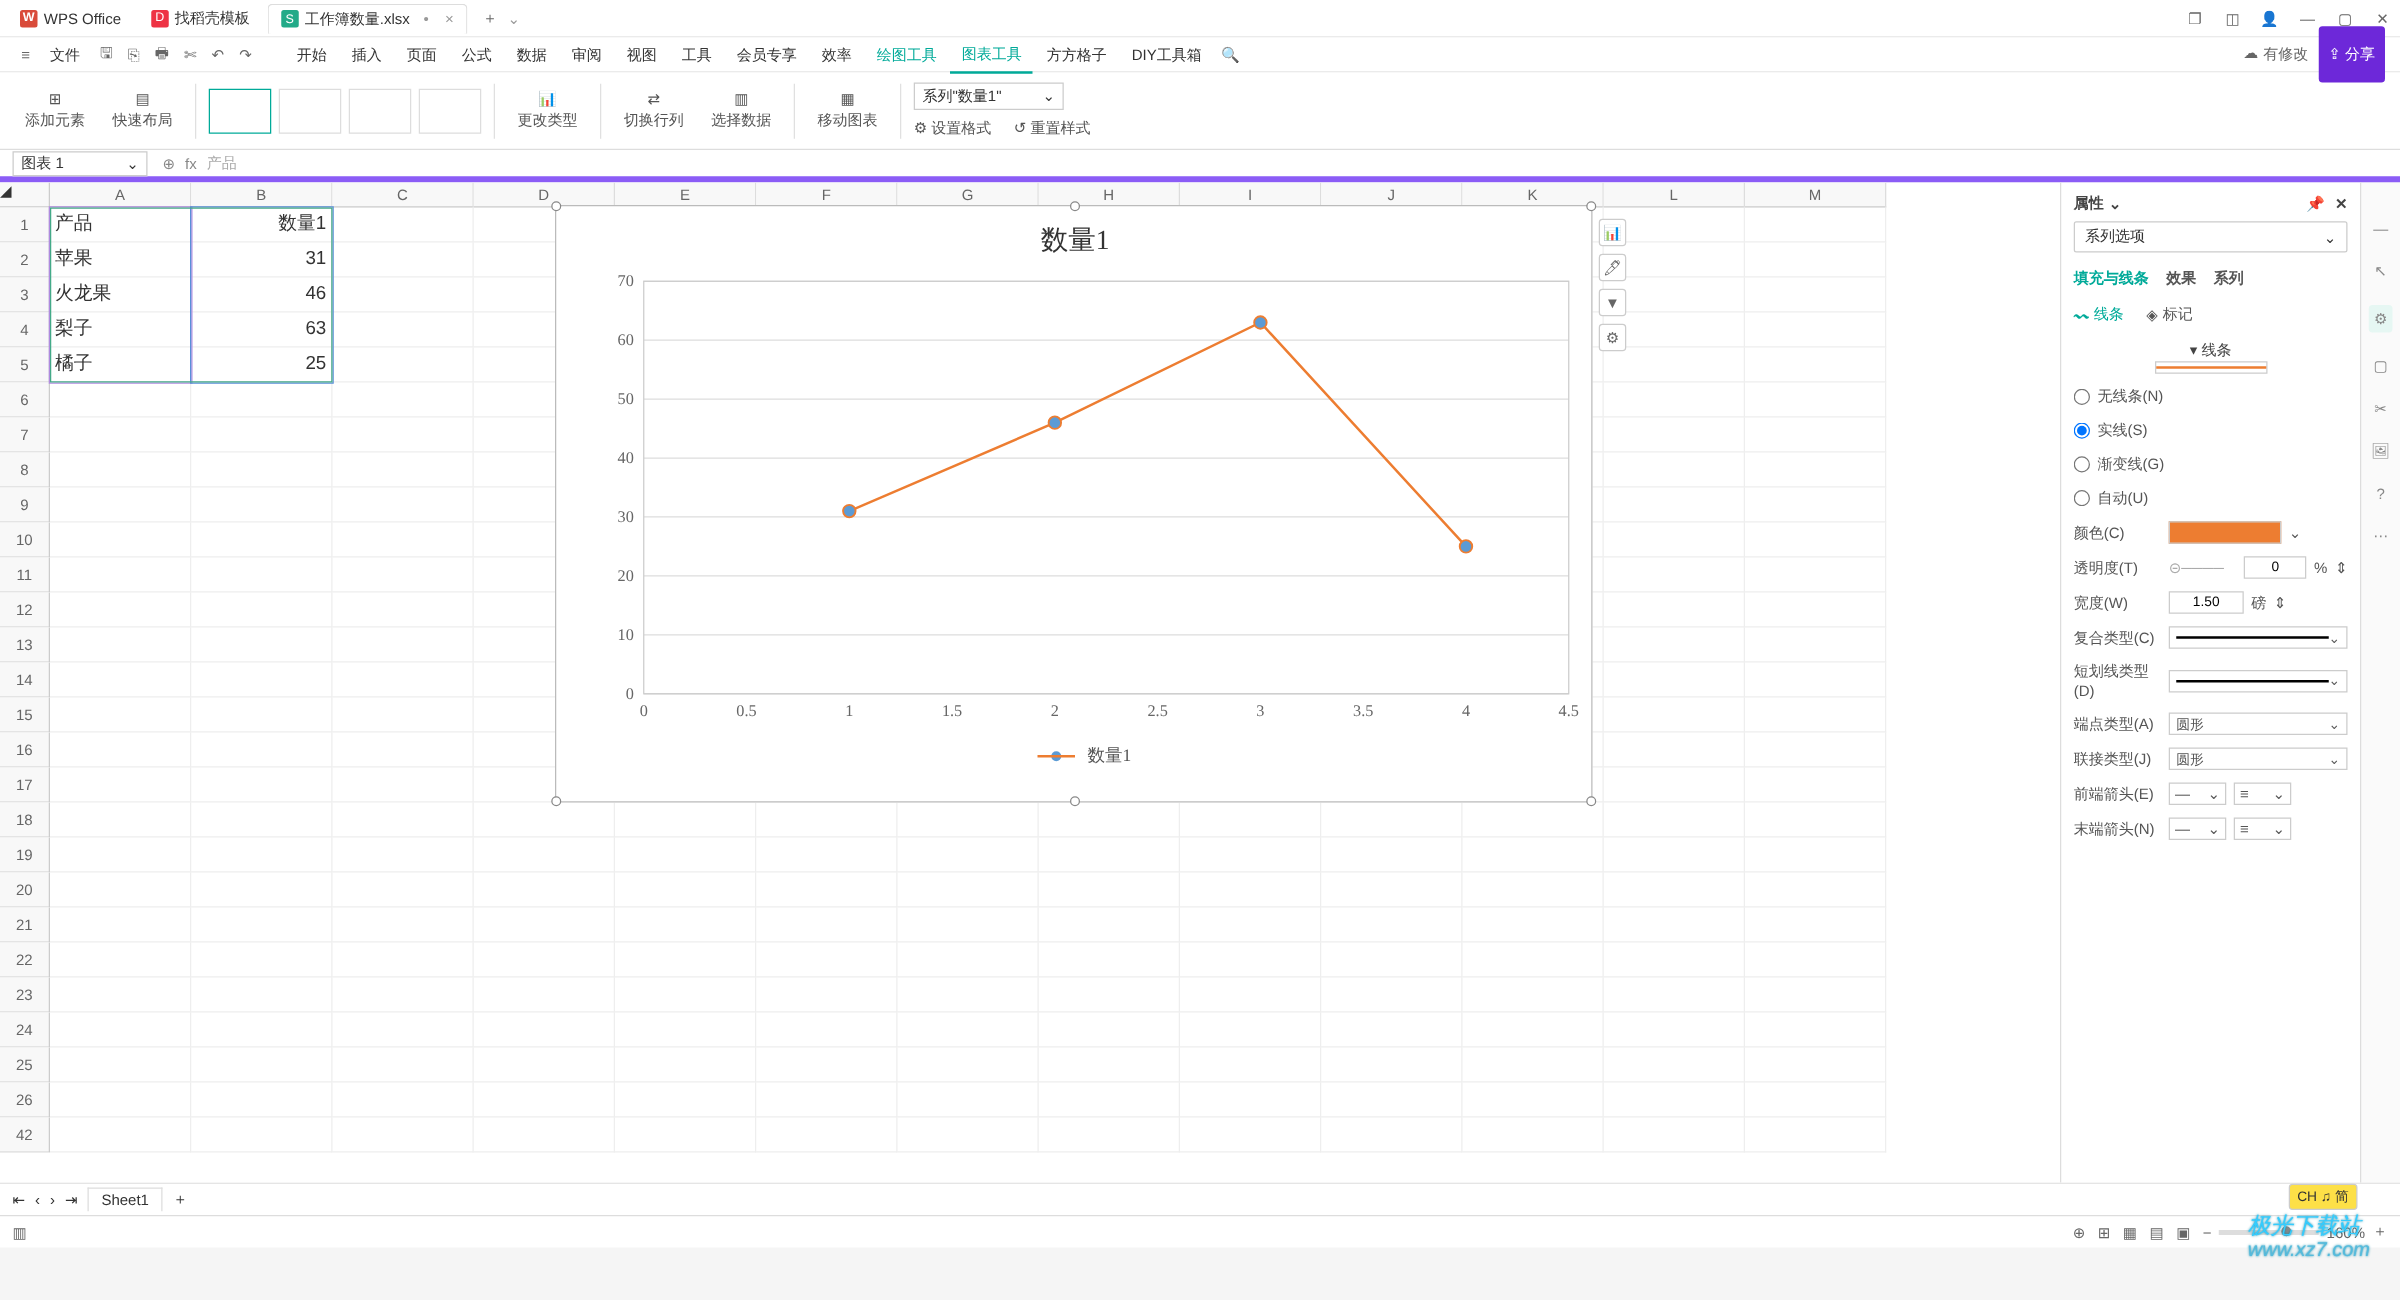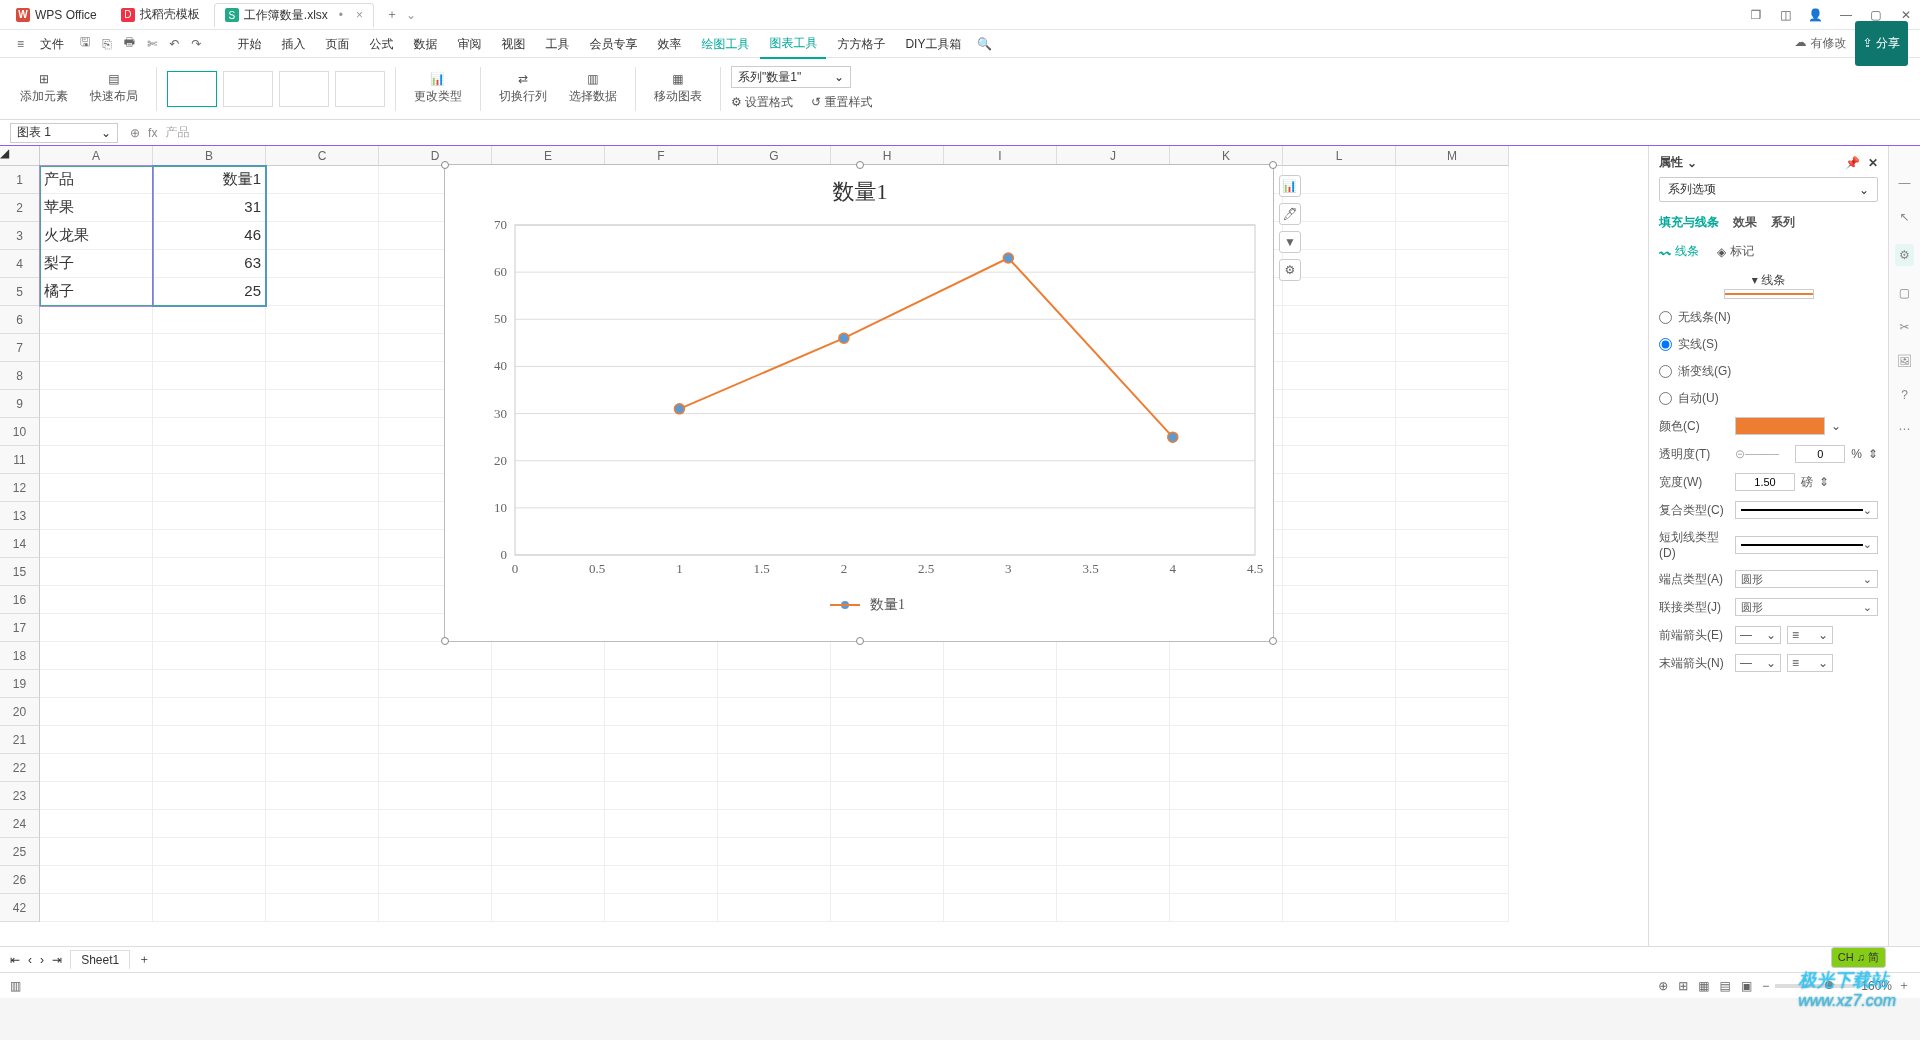--- a/index.html
+++ b/index.html
@@ -12,29 +12,29 @@
 .ico-d{background:#e34;color:#fff;border-radius:2px;font-size:10px;}
 .ico-s{background:#2a8;color:#fff;border-radius:2px;font-size:10px;}
 .win-ctrl{margin-left:auto;display:flex;gap:14px;align-items:center;color:#666;}
 .win-ctrl span{width:16px;text-align:center;}
 .menubar{height:28px;background:#fff;display:flex;align-items:center;padding:0 12px;gap:2px;border-bottom:1px solid #e5e5e5;}
 .menu-ico{color:#666;padding:0 5px;}
 .menu-item{padding:0 9px;color:#333;line-height:28px;}
 .menu-item.green{color:#0a9;}
 .menu-item.active{color:#0a9;border-bottom:2px solid #0a9;}
 .menu-right{margin-left:auto;display:flex;align-items:center;gap:8px;}
-.btn-share{background:#0f766e;color:#fff;padding:14px 8px;border-radius:3px;}
+.btn-share{background:#6d28d9;color:#fff;padding:14px 8px;border-radius:3px;}
 .ribbon{height:62px;background:#fff;border-bottom:1px solid #ddd;display:flex;align-items:center;padding:4px 12px;gap:6px;}
 .rgroup{display:flex;flex-direction:column;align-items:center;padding:0 8px;color:#555;gap:2px;}
 .rgroup-row{display:flex;gap:6px;}
 .divider{width:1px;height:44px;background:#e0e0e0;margin:0 4px;}
 .thumbbox{width:50px;height:36px;border:1px solid #ddd;background:#fff;}
 .thumbbox.sel{border:1.5px solid #0a9;}
 .seriesdd{width:120px;height:22px;border:1px solid #ccc;display:flex;align-items:center;padding:0 6px;justify-content:space-between;}
-.namebar{height:26px;background:#fff;border-bottom:1px solid #8b5cf6;display:flex;align-items:center;padding:0 10px;}
+.namebar{height:26px;background:#fff;border-bottom:5px solid #8b5cf6;display:flex;align-items:center;padding:0 10px;}
 .namebox{width:108px;height:20px;border:1px solid #ccc;background:#fff;display:flex;align-items:center;padding:0 6px;justify-content:space-between;}
 .fxbar{flex:1;margin-left:12px;display:flex;align-items:center;gap:8px;color:#888;}
 .content{display:flex;height:800px;}
 .sheet{flex:1;background:#fff;position:relative;overflow:hidden;}
 .colhdr{display:flex;position:absolute;top:0;left:40px;height:20px;}
 .colhdr div{width:113px;border-right:1px solid #ddd;border-bottom:1px solid #ccc;text-align:center;font-size:12px;color:#666;background:#f8f8f8;line-height:20px;}
 .rowhdr{position:absolute;top:20px;left:0;width:40px;}
 .rowhdr div{height:28px;border-bottom:1px solid #ddd;border-right:1px solid #ccc;text-align:center;color:#666;background:#f8f8f8;line-height:28px;}
 .corner{position:absolute;top:0;left:0;width:40px;height:20px;background:#f8f8f8;border-right:1px solid #ccc;border-bottom:1px solid #ccc;}
 .cells{position:absolute;top:20px;left:40px;}
@@ -63,21 +63,21 @@
 .swatch{width:90px;height:18px;background:#ed7d31;border:1px solid #ccc;}
 .numin{width:50px;height:18px;border:1px solid #ccc;text-align:center;font-size:11px;}
 .smalldd{flex:1;height:18px;border:1px solid #ccc;display:flex;align-items:center;padding:0 5px;justify-content:space-between;font-size:11px;}
 .arrowdd{width:46px;height:18px;border:1px solid #ccc;display:flex;align-items:center;justify-content:space-between;padding:0 4px;}
 .stripe{width:32px;background:#fafafa;border-left:1px solid #ddd;display:flex;flex-direction:column;align-items:center;padding-top:30px;gap:20px;color:#888;}
 .sheet-tabs{height:26px;background:#fff;border-top:1px solid #ddd;display:flex;align-items:center;padding:0 10px;gap:8px;}
 .sheet-tabs .stab{padding:2px 10px;background:#fff;border:1px solid #ddd;border-bottom:none;}
 .statusbar{height:26px;background:#fff;border-top:1px solid #ddd;display:flex;align-items:center;padding:0 10px;color:#666;}
 .statusbar .right{margin-left:auto;display:flex;align-items:center;gap:10px;}
 .zoom{display:flex;align-items:center;gap:6px;}
-.ime{position:absolute;right:34px;bottom:72px;border:1px solid #ccc;background:#84cc16;padding:2px 6px;border-radius:3px;font-size:11px;}
+.ime{position:absolute;right:34px;bottom:72px;border:1px solid #ccc;background:#fde047;padding:2px 6px;border-radius:3px;font-size:11px;}
 .watermark{position:absolute;right:24px;bottom:30px;color:#3cf;font-size:14px;font-style:italic;text-shadow:0 0 2px #08a;}
 </style>
 </head>
 <body>
 
 <div class="title-bar">
  <div class="tab">
       <span class="ico ico-wps">W</span>
       <span>WPS Office</span>
     </div>

